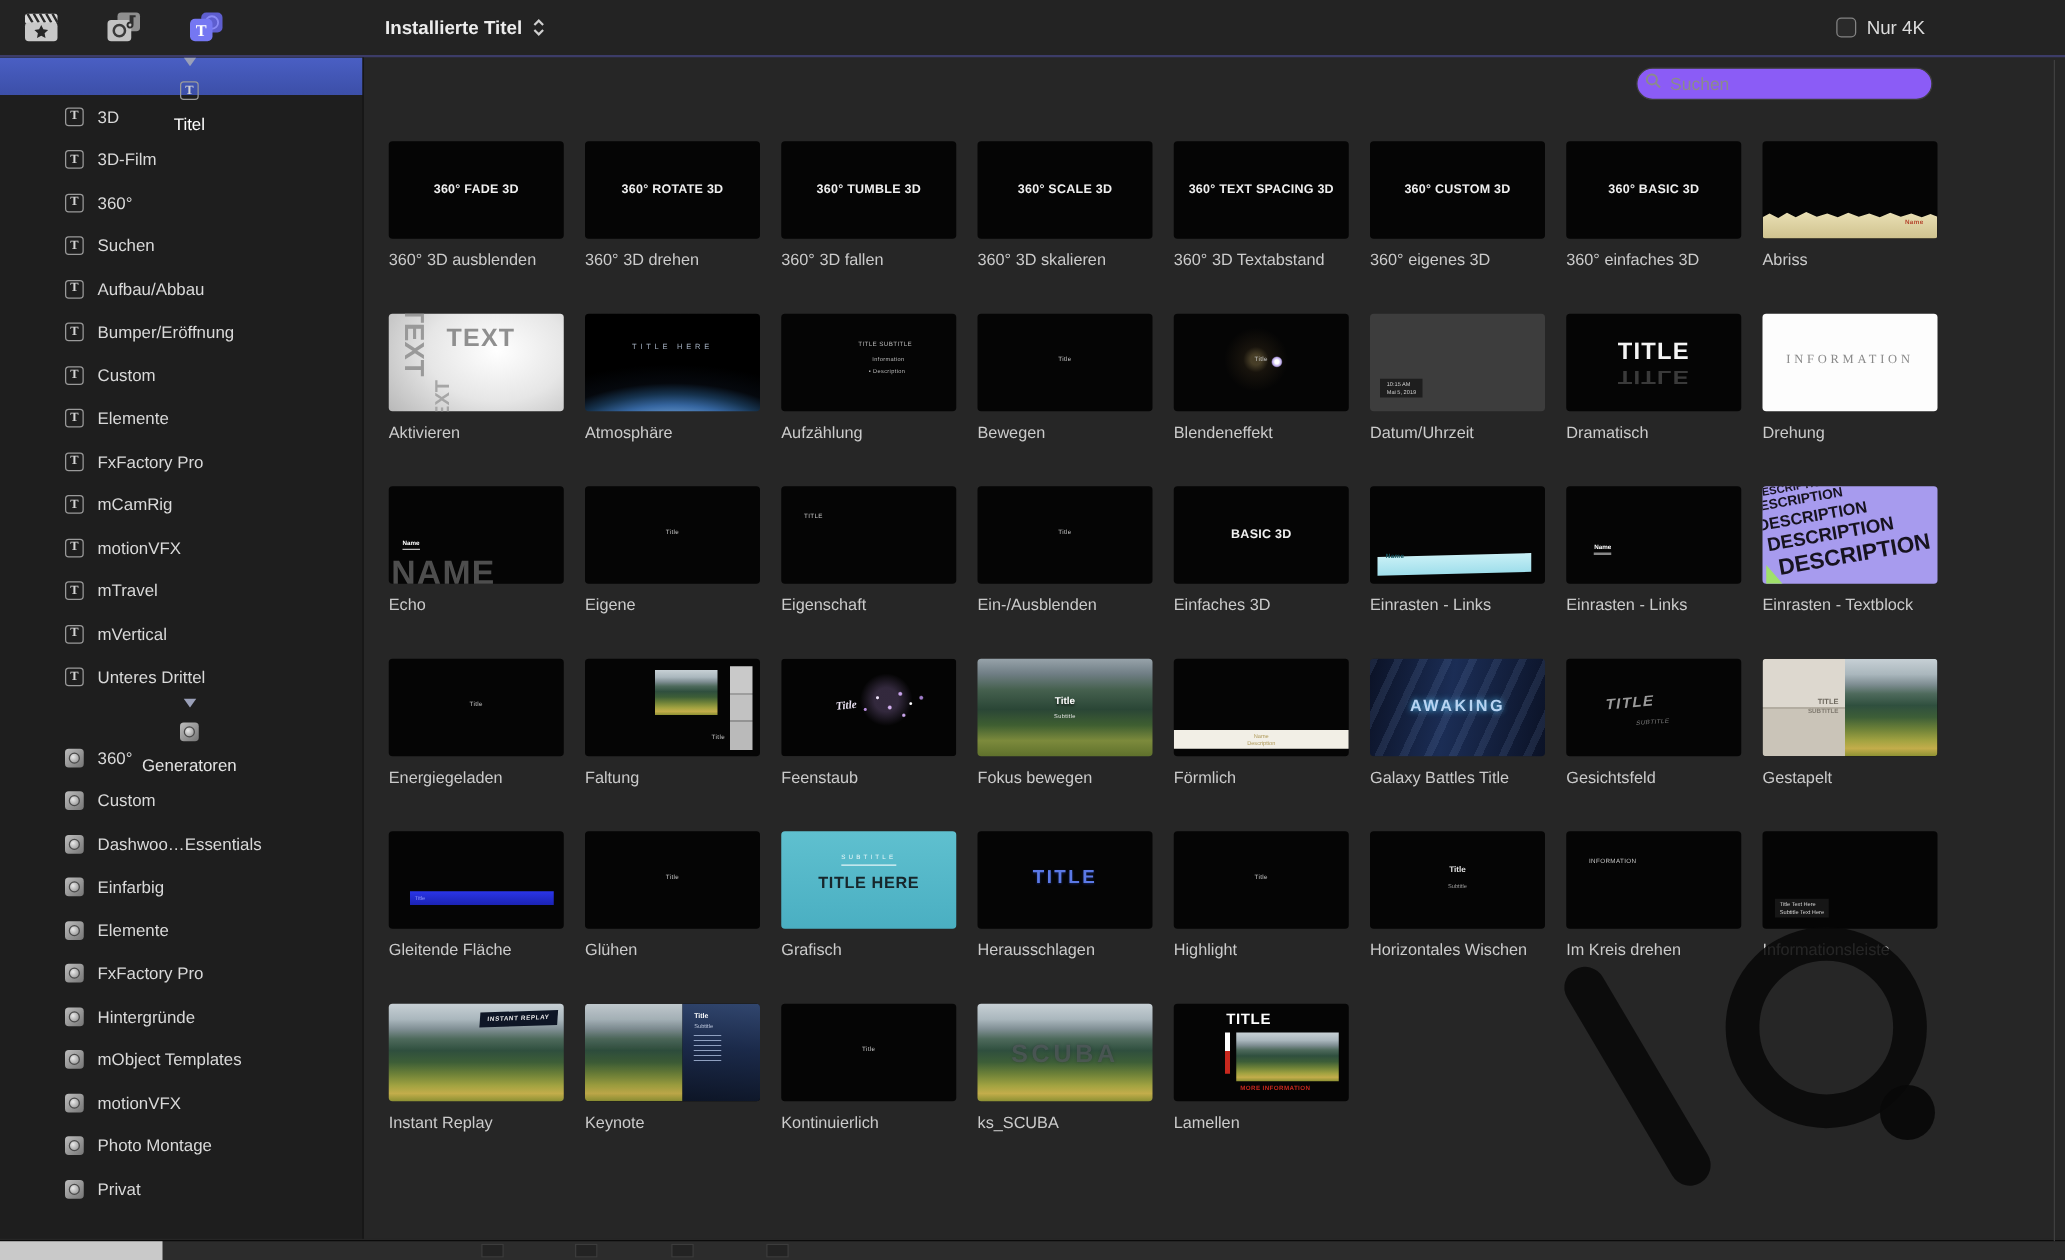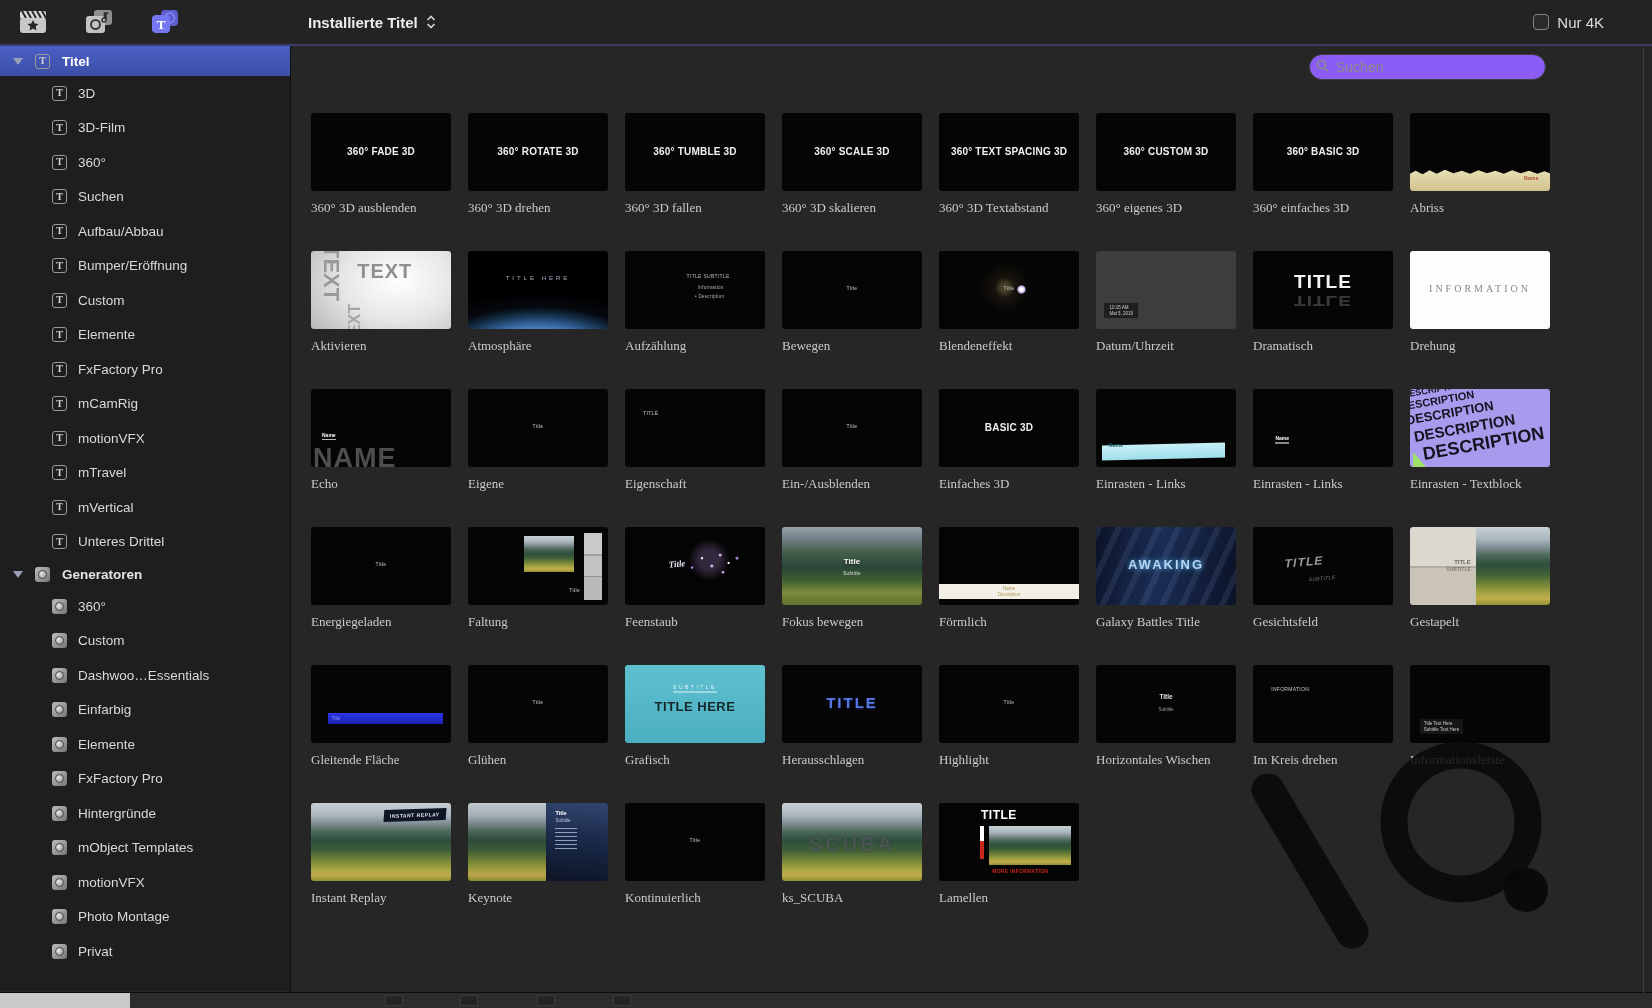--- a/index.html
+++ b/index.html
@@ -6,46 +6,46 @@
   .app{position:relative;width:1652px;height:1008px;background:#262626;overflow:hidden;
        font-family:"Liberation Sans",sans-serif;color:#d8d8d8;-webkit-font-smoothing:antialiased;}
 
   
   .topbar{height:46px;background:#232323;border-bottom:2px solid #3c3c68;display:flex;align-items:center;padding-left:16px;box-sizing:border-box;}
   .tb-icons{display:flex;gap:32px;align-items:center;}
   .tb-btn{width:34px;height:30px;display:flex;align-items:center;justify-content:center;border-radius:5px;cursor:default;}
   .tb-dropdown{margin-left:126px;display:flex;align-items:center;gap:8px;font-size:15px;font-weight:600;color:#ececec;}
   .chev{display:flex;flex-direction:column;gap:1px;}
   .spacer{flex:1;}
-  .nur4k{display:flex;align-items:center;gap:8px;margin-right:48px;font-size:15px;color:#dcdcdc;}
+  .nur4k{display:flex;align-items:center;gap:8px;margin-right:112px;font-size:15px;color:#dcdcdc;}
   .cbox{width:16px;height:16px;border:1.5px solid #848484;border-radius:4px;background:#2a2a2a;box-sizing:border-box;}
 
   
   .body{display:flex;height:945px;}
   .sidebar{width:290px;flex:none;background:#1e1e1e;border-right:1px solid #101010;overflow:hidden;}
   .sb-row{display:flex;align-items:center;gap:11px;height:34.5px;padding-left:52px;font-size:13.5px;color:#d9d9d9;white-space:nowrap;}
-  .sb-header{height:30px;padding-left:13px;gap:12px;font-weight:700;color:#e3e3e3;}
+  .sb-header{height:30px;padding-left:13px;gap:12px;font-weight:400;color:#e3e3e3;flex-direction:column;}
   .sb-header.selected{background:linear-gradient(180deg,#4a5fc4,#3c4fa8);color:#fff;}
   .tri{width:0;height:0;border-left:5.5px solid transparent;border-right:5.5px solid transparent;border-top:7px solid #9aa0b8;flex:none;}
   .ic-t{width:15px;height:15px;border:1px solid #9a9a9a;border-radius:3px;position:relative;flex:none;box-sizing:border-box;}
   .ic-t::after{content:"T";font:600 10px "Liberation Serif",serif;color:#d4d4d4;position:absolute;left:50%;top:50%;transform:translate(-50%,-54%);}
   .ic-g{width:15px;height:15px;border-radius:3px;background:linear-gradient(135deg,#bdbdbd,#757575);position:relative;flex:none;}
   .ic-g::after{content:"";position:absolute;inset:3px;border-radius:50%;border:1px solid #4a4a4a;background:radial-gradient(circle at 35% 35%,#eaeaea,#8a8a8a);}
 
   .main{flex:1;position:relative;background:#262626;}
   .searchrow{height:42px;display:flex;align-items:center;justify-content:flex-end;padding-right:106px;}
   .searchbox{width:237px;height:26px;background:#8b5cf6;border:1px solid #3e3e3e;border-radius:13px;display:flex;align-items:center;gap:5px;padding:0 6px;box-sizing:border-box;}
   .searchbox input{flex:1;background:transparent;border:none;outline:none;color:#dcdcdc;font-size:14px;font-family:"Liberation Sans",sans-serif;}
   .searchbox input::placeholder{color:#8b8b8b;}
 
   
   .grid{display:grid;grid-template-columns:repeat(8,141px);column-gap:16px;grid-auto-rows:138px;padding:25px 0 0 20px;}
   .cell{width:141px;}
   .thumb{position:relative;width:140px;height:78px;border-radius:3px;overflow:hidden;background:#050505;}
-  .glabel{margin-top:8px;width:128px;font-size:13px;line-height:17px;color:#cbcbcb;font-family:Liberation Serif, serif;}
+  .glabel{margin-top:8px;width:128px;font-size:13px;line-height:17px;color:#cbcbcb;}
 
   .cap{position:absolute;left:0;right:0;top:50%;transform:translateY(-52%);text-align:center;font-weight:700;font-size:10px;letter-spacing:.2px;color:#f0f0f0;}
   .micro{position:absolute;font-size:5px;letter-spacing:.3px;color:#c9c9c9;white-space:nowrap;}
   .ctr{left:50%;top:47%;transform:translate(-50%,-50%);}
   .tl{left:13%;top:27%;}
   .m-t{position:absolute;left:50%;top:40%;transform:translate(-50%,-50%);font-size:6.5px;font-weight:700;color:#e0e0e0;}
   .m-s{position:absolute;left:50%;top:57%;transform:translate(-50%,-50%);font-size:4.5px;color:#9a9a9a;}
 
   .torn{position:absolute;left:0;right:0;bottom:0;height:26px;background:linear-gradient(180deg,#efe6bd,#cfc28e);
         clip-path:polygon(0 34%,4% 22%,9% 36%,14% 20%,19% 34%,25% 18%,31% 32%,37% 22%,43% 34%,49% 20%,55% 32%,61% 22%,67% 34%,73% 20%,79% 32%,85% 22%,91% 34%,96% 24%,100% 32%,100% 100%,0 100%);}

